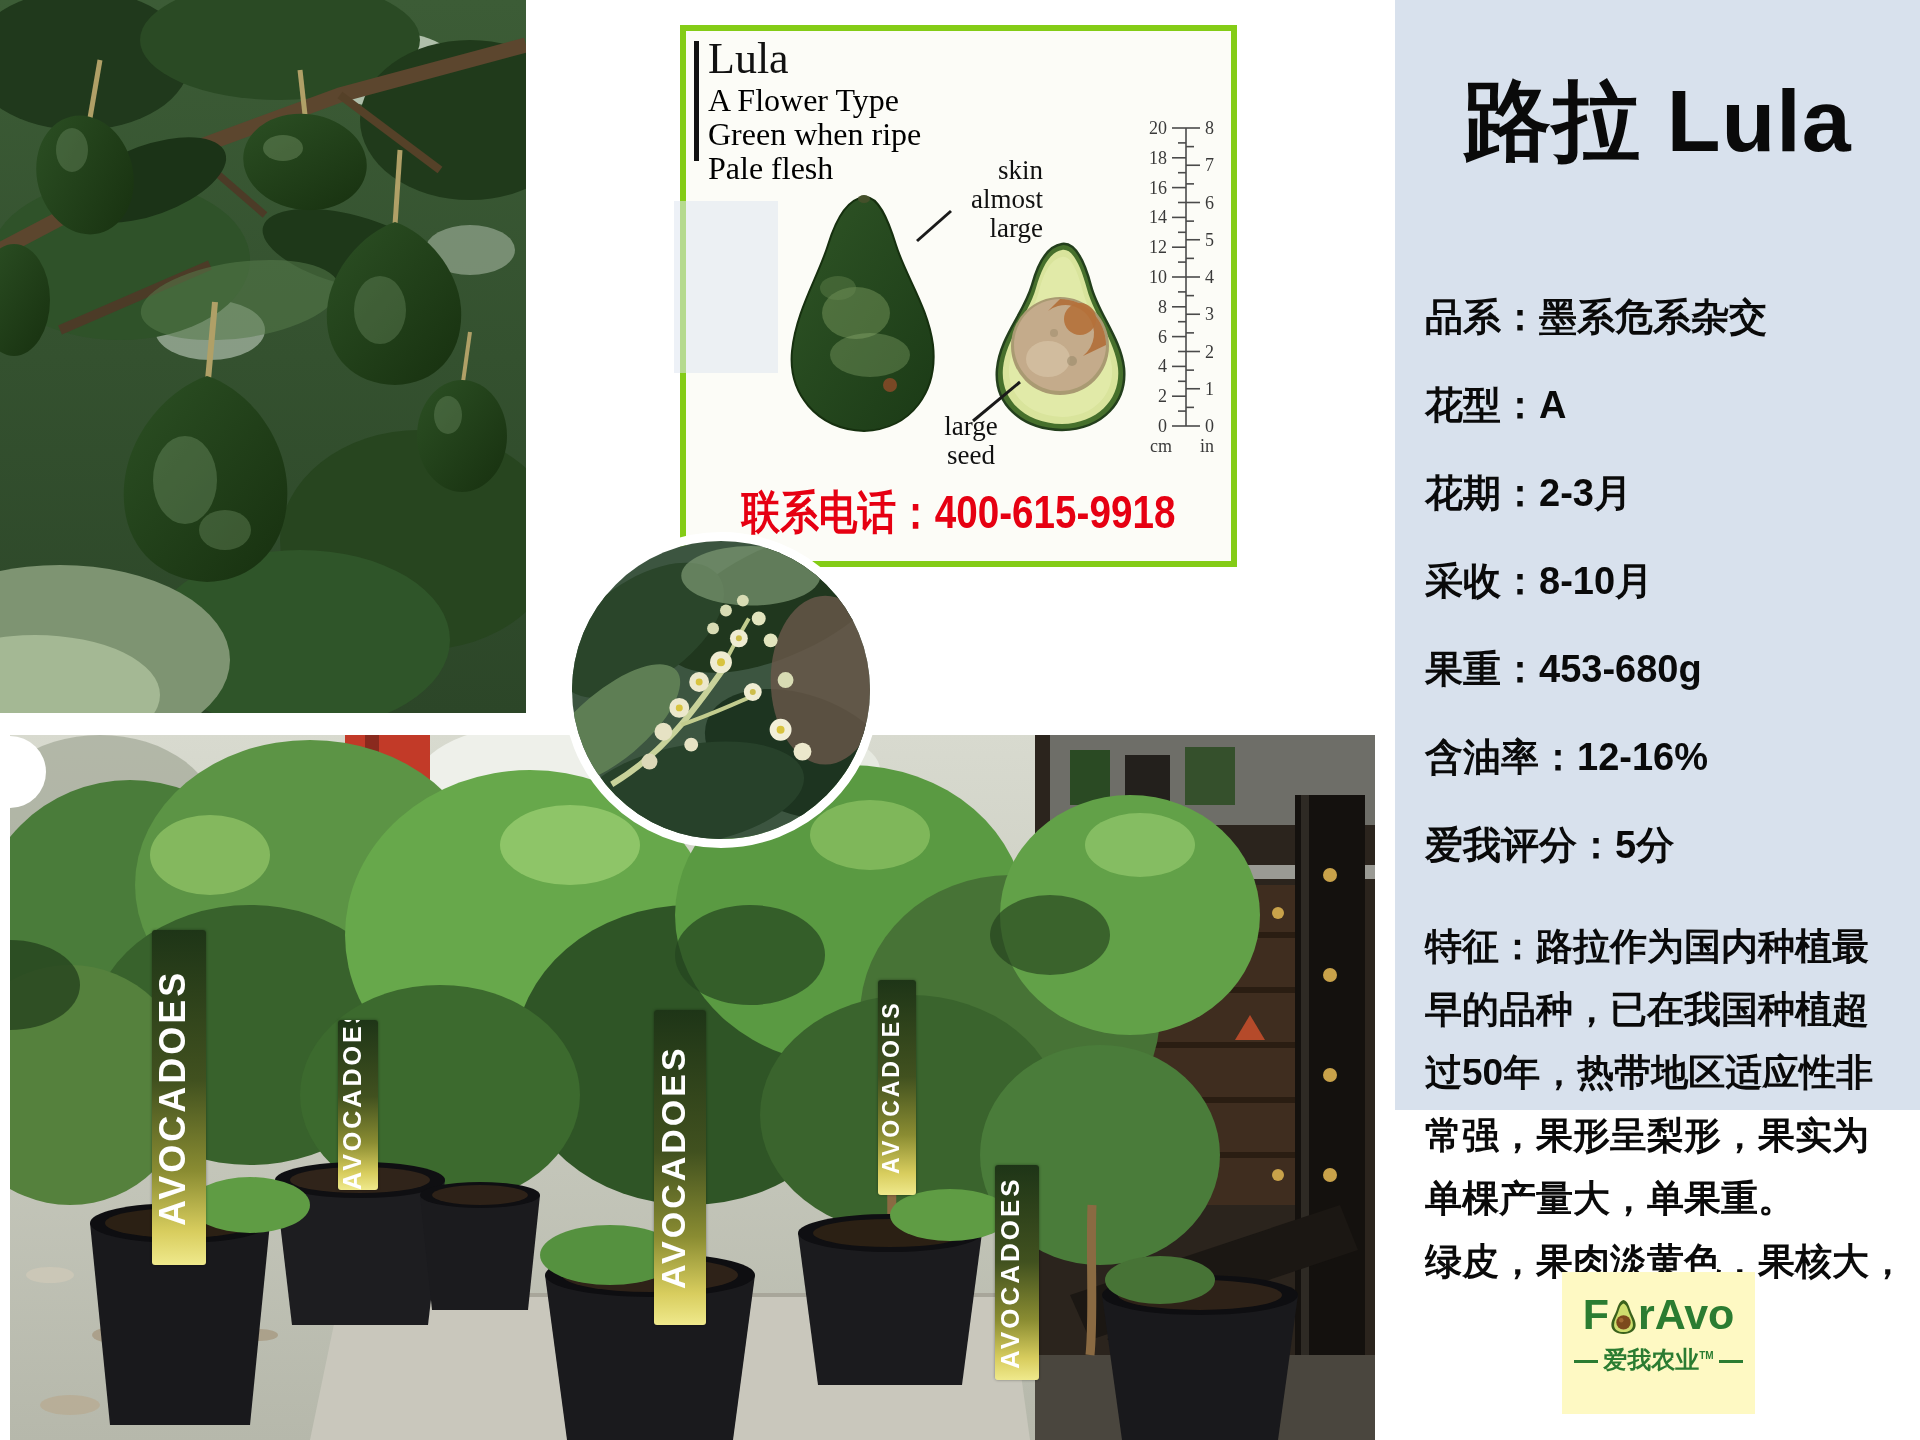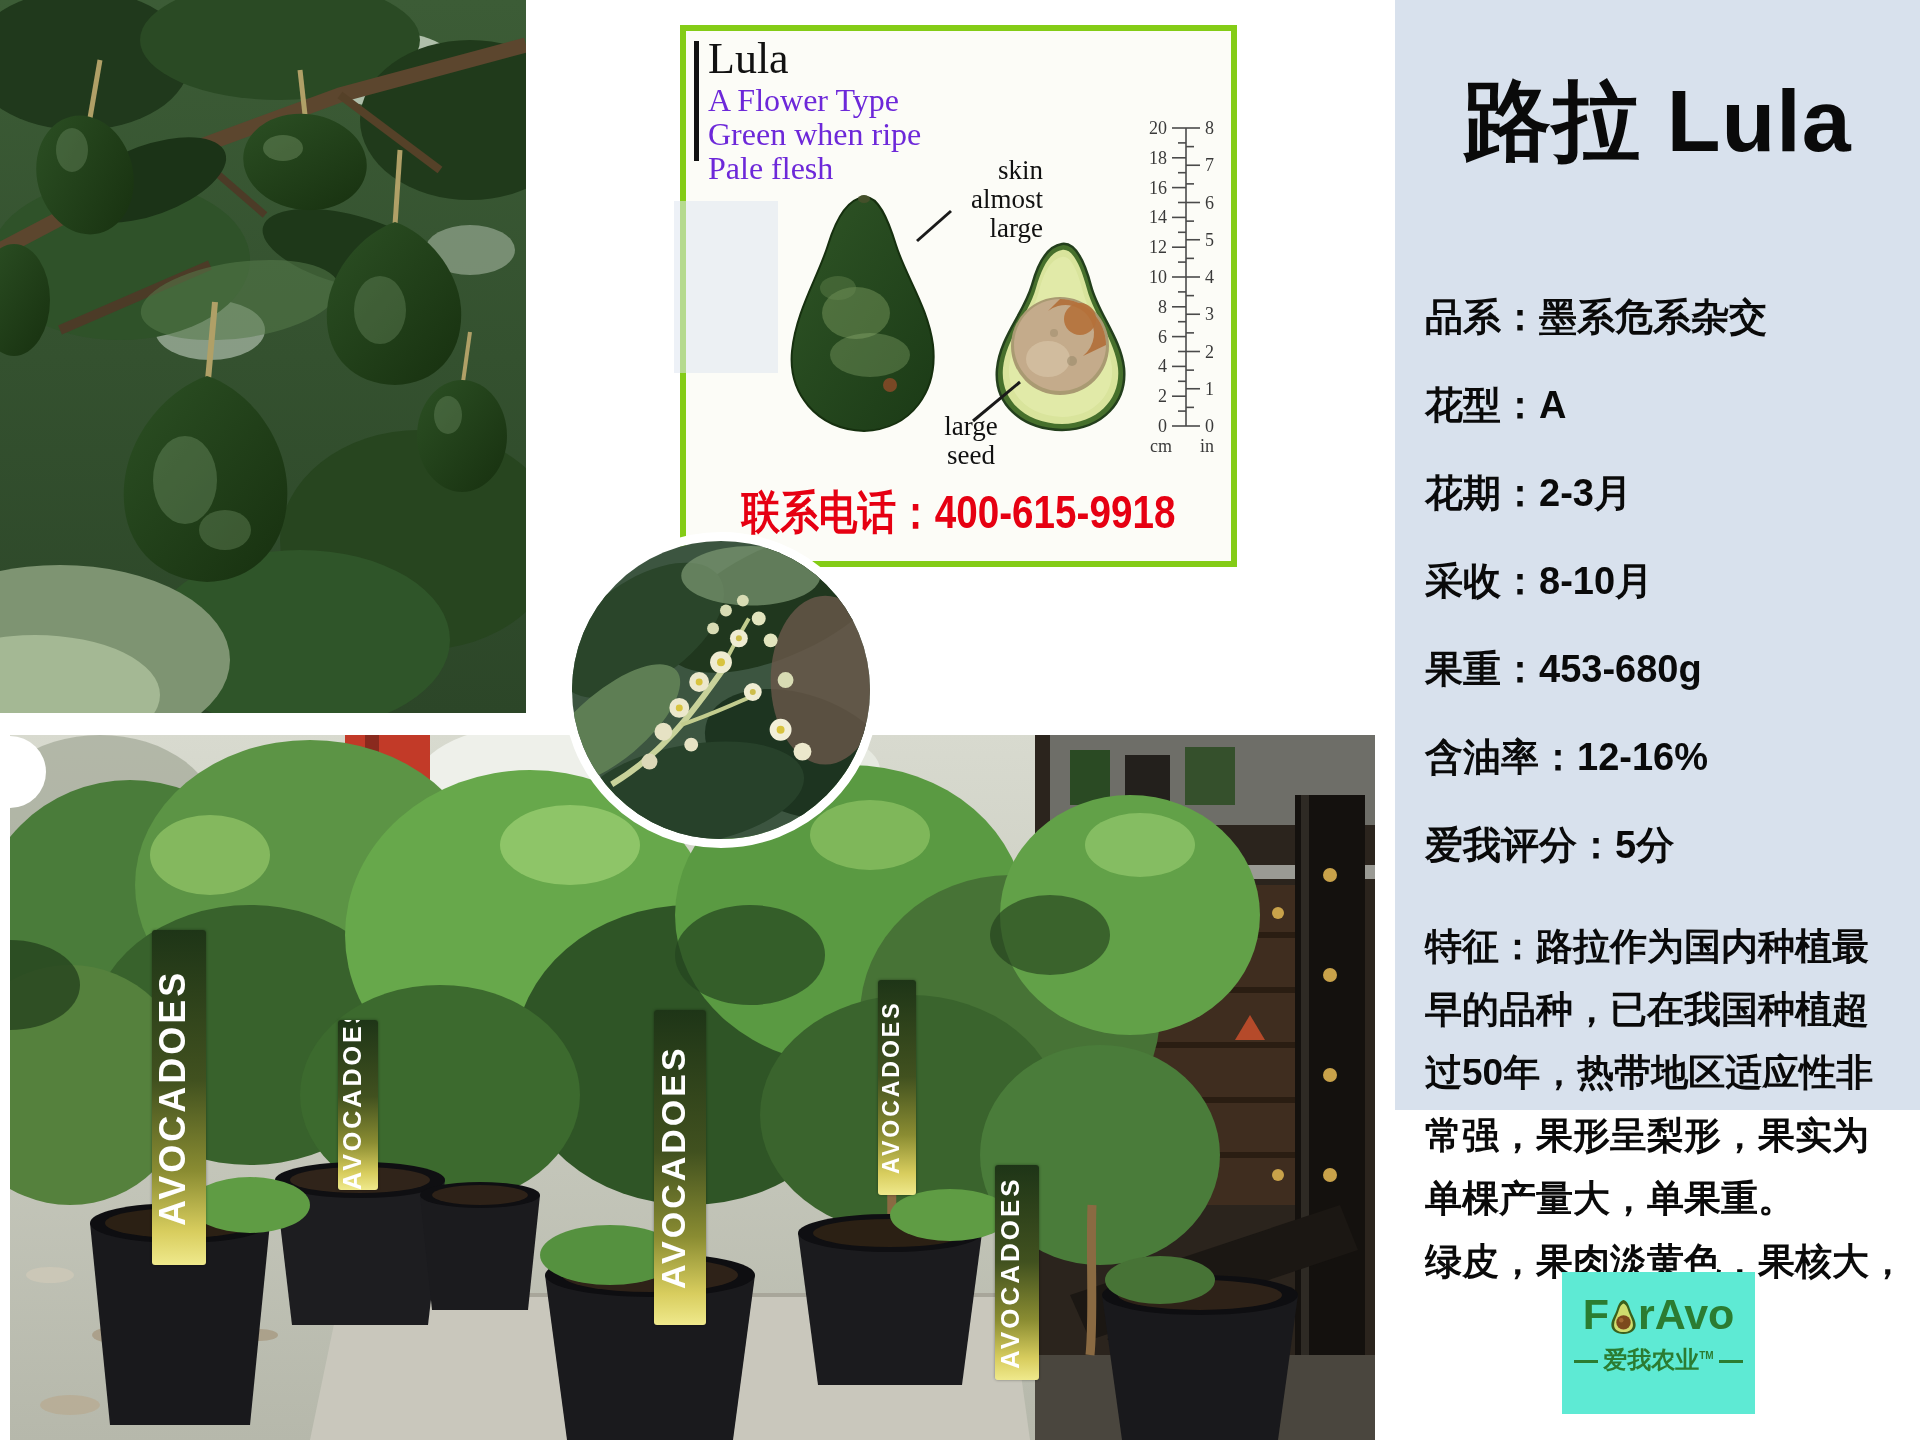--- a/index.html
+++ b/index.html
@@ -10,21 +10,21 @@
   
   .photo-tree{position:absolute;left:0;top:0;width:526px;height:713px;overflow:hidden;}
   .photo-tree svg{display:block;width:100%;height:100%;}
   
   .diagram{position:absolute;left:680px;top:25px;width:557px;height:542px;
     background:#fcfcf7;border:6px solid #84cc16;box-sizing:border-box;}
   .diag-bar{position:absolute;left:8px;top:10px;width:5px;height:120px;background:#111;}
   .diag-title{position:absolute;left:22px;top:2px;font-family:"Liberation Serif",serif;
     font-size:44px;color:#111;}
   .diag-sub{position:absolute;left:22px;top:52px;font-family:"Liberation Serif",serif;
-    font-size:32px;line-height:34px;color:#6d28d9;white-space:nowrap;}
+    font-size:32px;line-height:34px;color:#000000;white-space:nowrap;}
   .avo-whole{position:absolute;left:92px;top:162px;width:168px;height:243px;}
   .avo-half{position:absolute;left:302px;top:210px;width:145px;height:193px;}
   .label-skin{position:absolute;left:237px;top:110px;width:120px;text-align:right;
     font-family:"Liberation Serif",serif;font-size:27px;line-height:29px;color:#111;margin-top:15px;}
   .label-seed{position:absolute;left:233px;top:381px;width:104px;text-align:center;
     font-family:"Liberation Serif",serif;font-size:27px;line-height:29px;color:#111;}
   .diag-lines{position:absolute;left:0;top:0;width:557px;height:447px;pointer-events:none;}
   .ruler-wrap{position:absolute;left:455px;top:75px;width:100px;height:350px;}
   .ruler-bg{position:absolute;left:-12px;top:170px;width:104px;height:172px;background:#dfe5f0;opacity:.55;}
   
@@ -51,21 +51,21 @@
   .tag5{left:985px;top:430px;width:44px;height:215px;font-size:26px;}
   
   .sidebar{position:absolute;left:1395px;top:0;width:525px;height:1110px;background:#d8e1ed;}
   .side-title{position:absolute;left:0;top:62px;width:100%;text-align:center;
     font-size:88px;font-weight:800;color:#0a0a0a;letter-spacing:1px;white-space:nowrap;}
   .info-list{position:absolute;left:30px;top:298px;}
   .info-line{font-size:38px;font-weight:bold;color:#0a0a0a;height:38px;line-height:38px;
     margin-bottom:50px;white-space:nowrap;}
   .feature{position:absolute;left:30px;top:915px;width:490px;}
   .feature div{font-size:37px;font-weight:bold;color:#0a0a0a;line-height:63px;white-space:nowrap;}
-  .logo-box{position:absolute;left:167px;top:1272px;width:193px;height:142px;background:#5eead4;
+  .logo-box{position:absolute;left:167px;top:1272px;width:193px;height:142px;background:#fef9c3;
     text-align:center;}
   .logo-row{margin-top:20px;font-size:43px;font-weight:800;color:#2b7c31;line-height:44px;}
   .logo-row .avoglyph{display:inline-block;width:27px;height:38px;vertical-align:-7px;margin:0 1px;}
   .logo-sub{margin-top:8px;font-size:24px;font-weight:bold;color:#2b7c31;white-space:nowrap;}
   .dashline{display:inline-block;width:24px;height:3px;background:#2b7c31;vertical-align:middle;margin:0 5px;}
   .logo-sub sup{font-size:10px;vertical-align:super;}
 </style>
 </head>
 <body>
 

